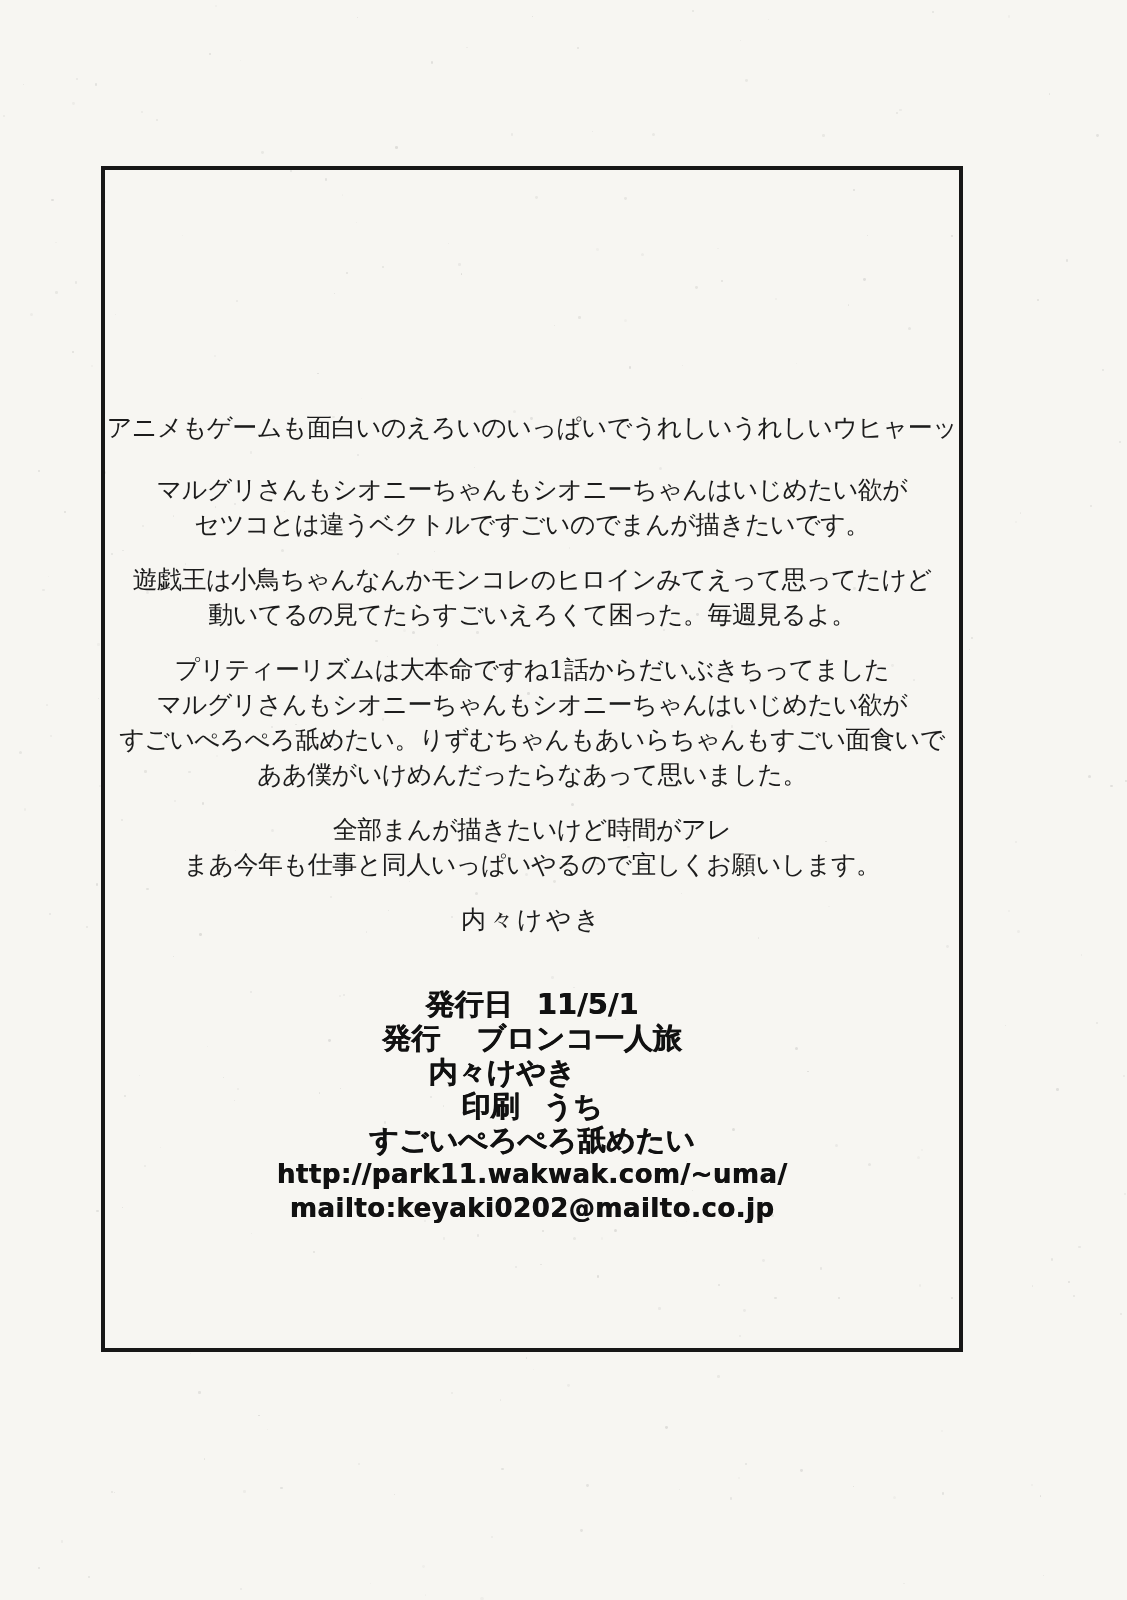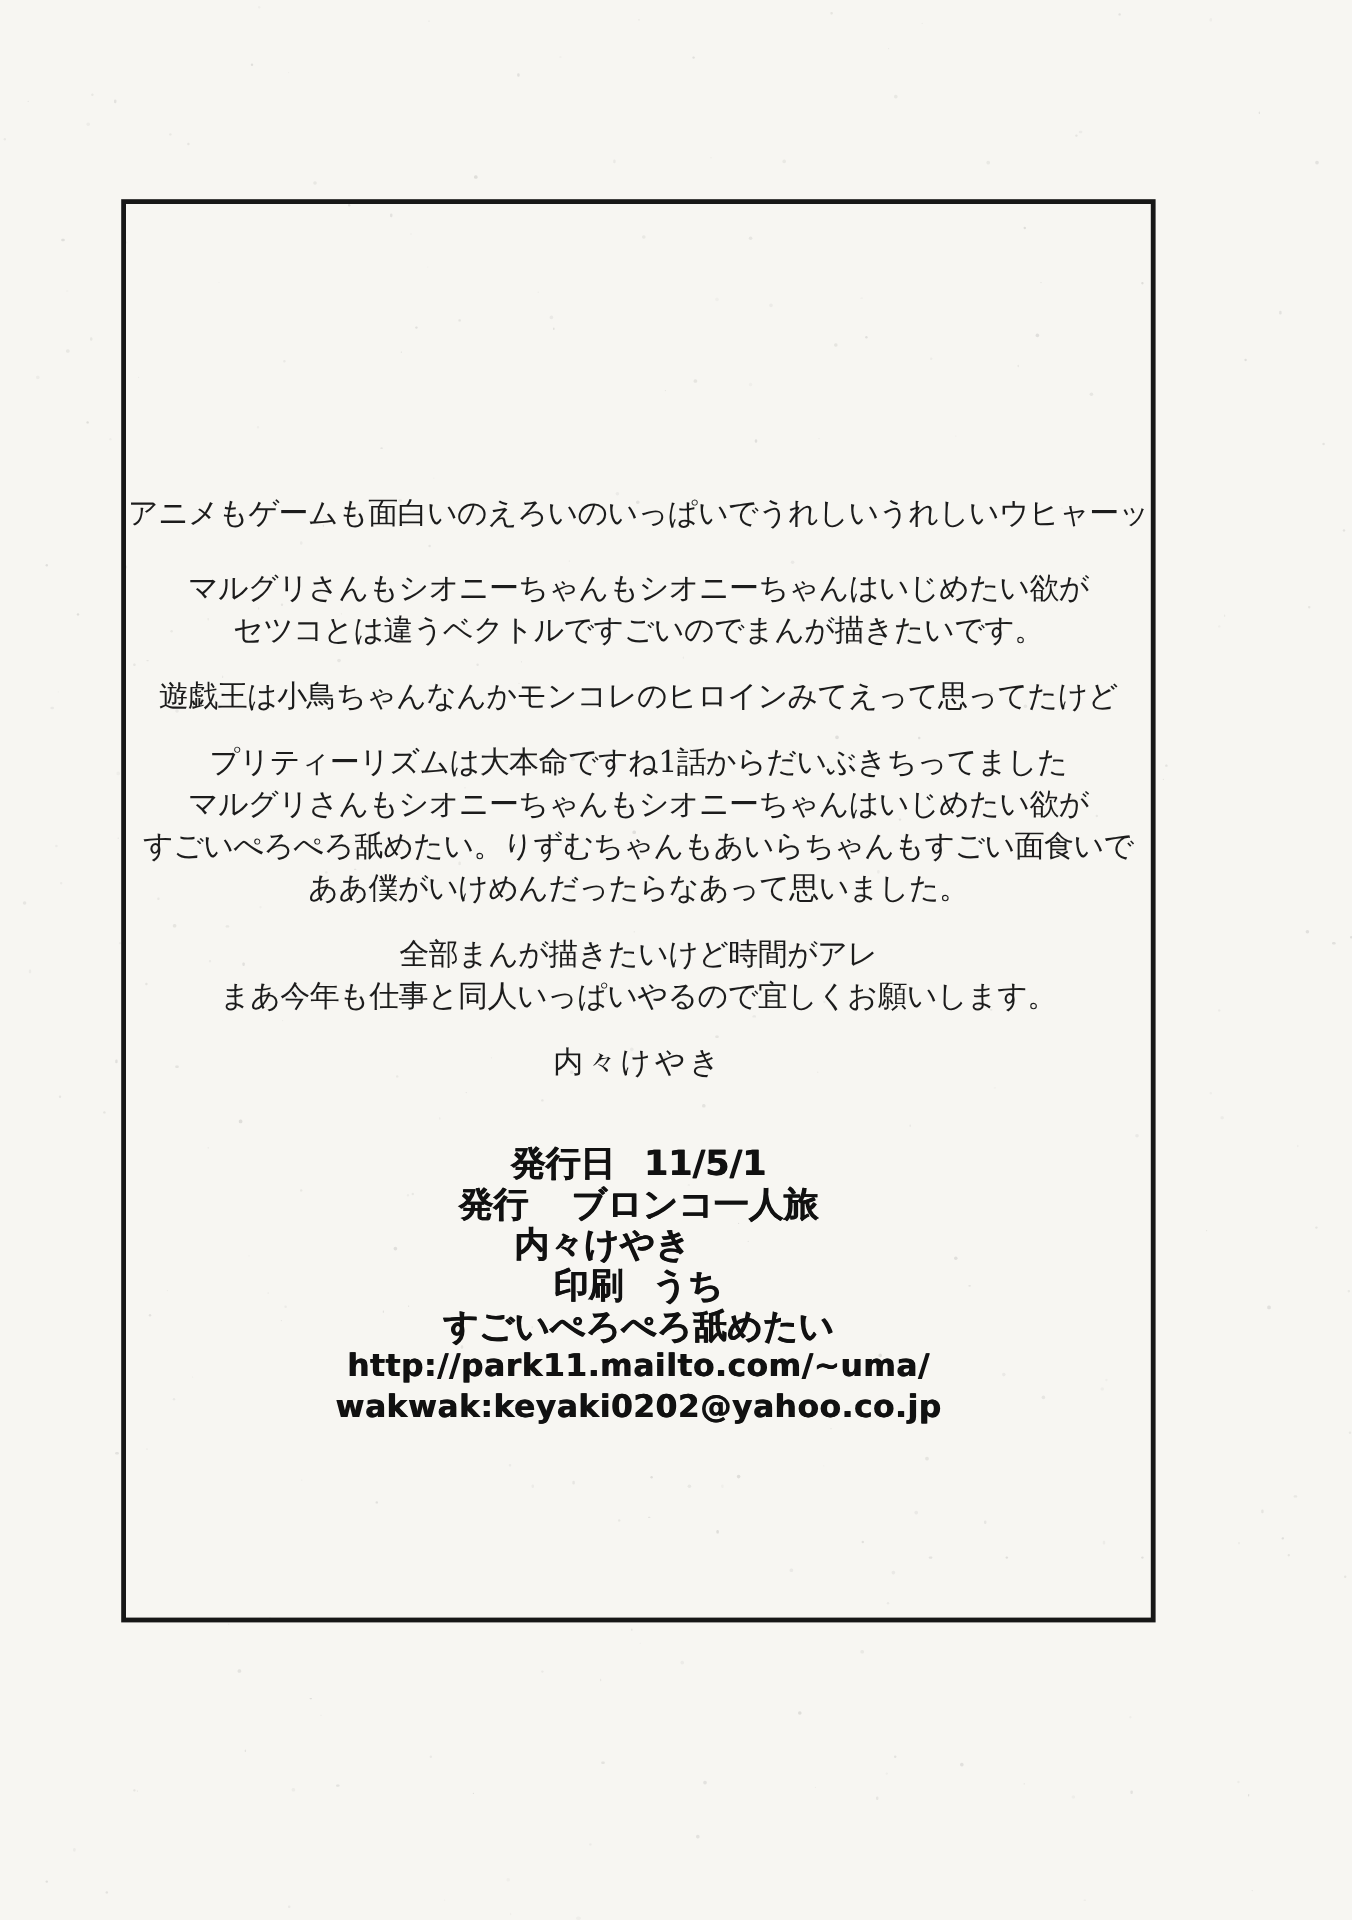--- a/index.html
+++ b/index.html
@@ -391,20 +391,21 @@
       <span class="line">アニメもゲームも面白いのえろいのいっぱいでうれしいうれしいウヒャーッ</span>
     </p>
 
     <p class="para">
       <span class="line">マルグリさんもシオニーちゃんもシオニーちゃんはいじめたい欲が</span>
       <span class="line">セツコとは違うベクトルですごいのでまんが描きたいです。</span>
     </p>
 
     <p class="para">
       <span class="line">遊戯王は小鳥ちゃんなんかモンコレのヒロインみてえって思ってたけど</span>
+      <span class="line">動いてるの見てたらすごいえろくて困った。毎週見るよ。</span>
     </p>
 
     <p class="para">
       <span class="line">プリティーリズムは大本命ですね1話からだいぶきちってました</span>
       <span class="line">マルグリさんもシオニーちゃんもシオニーちゃんはいじめたい欲が</span>
       <span class="line">すごいぺろぺろ舐めたい。りずむちゃんもあいらちゃんもすごい面食いで</span>
       <span class="line">ああ僕がいけめんだったらなあって思いました。</span>
     </p>
 
     <p class="para">
@@ -421,18 +422,18 @@
       <div class="c-line">
         <span>発行</span><span class="gap-lg"></span><span>ブロンコ一人旅</span>
       </div>
       <div class="c-line author-line">
         <span>内々けやき</span>
       </div>
       <div class="c-line">
         <span>印刷</span><span class="gap-md"></span><span>うち</span>
       </div>
       <div class="c-line">すごいぺろぺろ舐めたい</div>
-      <div class="c-line url-line">http://park11.mailto.com/~uma/</div>
-      <div class="c-line url-line">wakwak:keyaki0202@yahoo.co.jp</div>
+      <div class="c-line url-line">http://park11.wakwak.com/~uma/</div>
+      <div class="c-line url-line">mailto:keyaki0202@mailto.co.jp</div>
     </div>
 
   </div>
 </div>
 
 </body></html>

